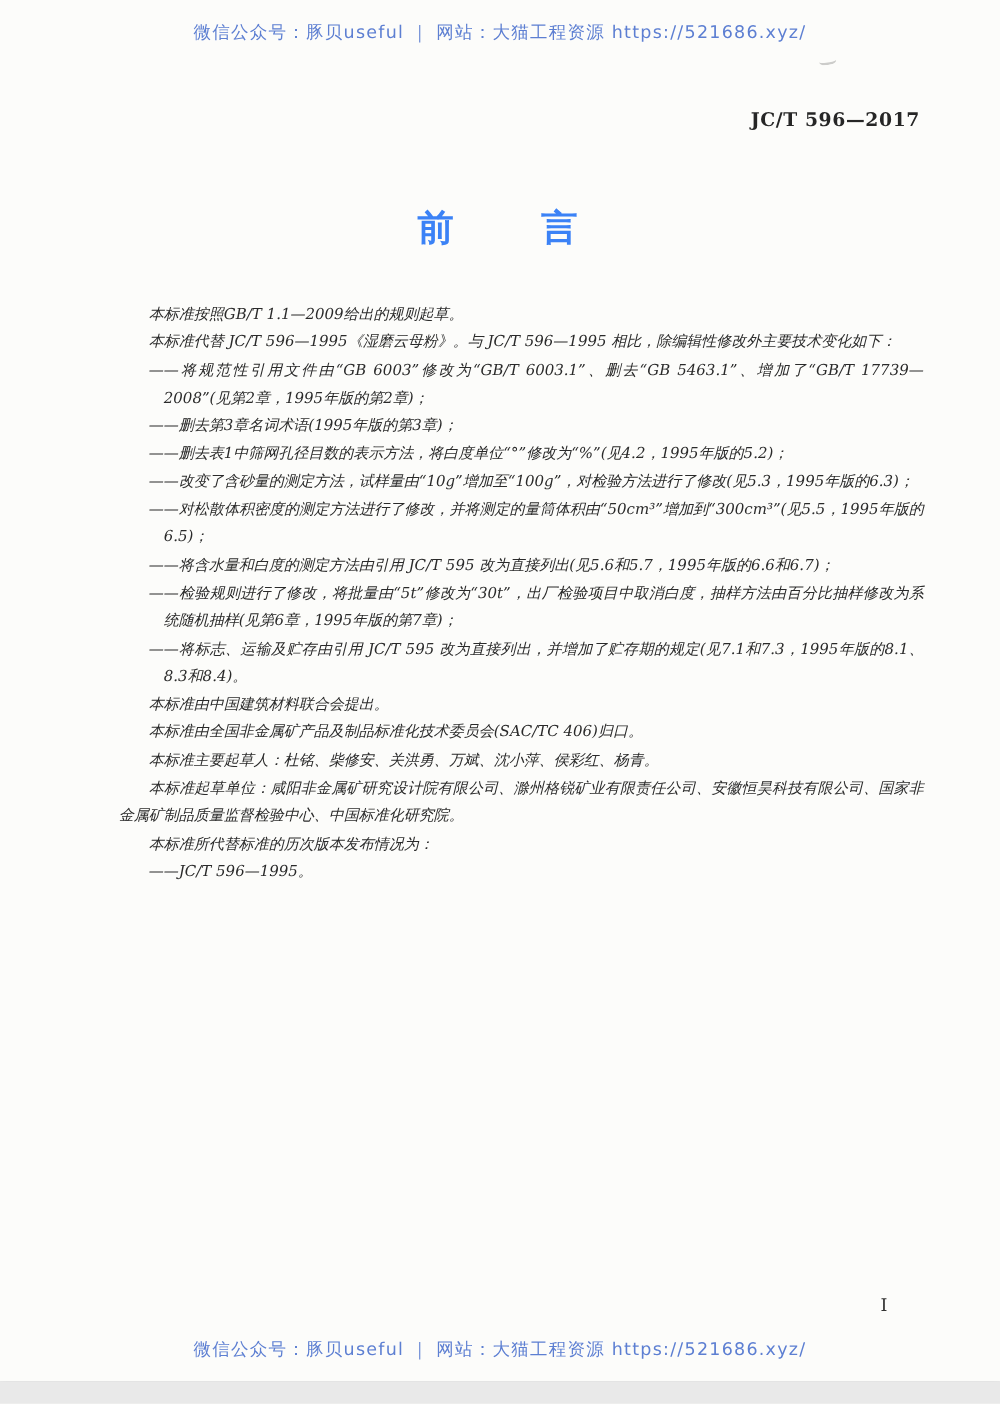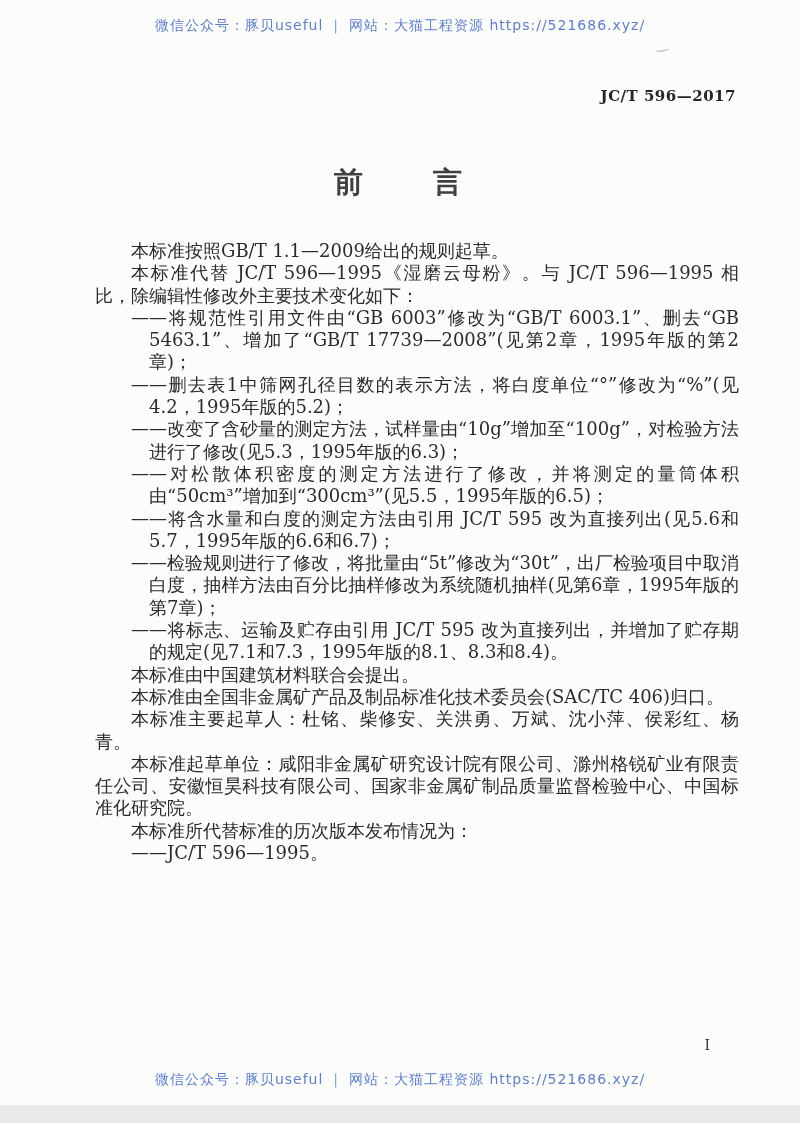--- a/index.html
+++ b/index.html
@@ -48,31 +48,32 @@
   }
   .title {
     position: absolute;
     top: 163px;
     left: 0;
     width: 100%;
     text-align: center;
     font-size: 29px;
     font-weight: bold;
     letter-spacing: 4px;
-    color: #404040;
+    color: #3b82f6;
   }
   .body {
     position: absolute;
     top: 240px;
     left: 95px;
     width: 644px;
-    font-size: 18px;
+    font-size: 12px;
     line-height: 22.3px;
     text-align: justify;
     color: #2a2a2a;
+    font-style: italic;
   }
   .body p.indent { text-indent: 2em; }
   .body p.hang { padding-left: 3em; text-indent: -1em; }
   .page-number {
     position: absolute;
     top: 1037px;
     right: 90px;
     font-size: 14px;
     color: #333;
   }
@@ -87,20 +88,21 @@
   <div class="scan-artifact"></div>
 
   <div class="doc-number">JC/T 596—2017</div>
 
   <h1 class="title">前　　言</h1>
 
   <div class="body">
     <p class="indent">本标准按照GB/T 1.1—2009给出的规则起草。</p>
     <p class="indent">本标准代替 JC/T 596—1995《湿磨云母粉》。与 JC/T 596—1995 相比，除编辑性修改外主要技术变化如下：</p>
     <p class="hang">——将规范性引用文件由“GB 6003”修改为“GB/T 6003.1”、删去“GB 5463.1”、增加了“GB/T 17739—2008”(见第2章，1995年版的第2章)；</p>
+    <p class="hang">——删去第3章名词术语(1995年版的第3章)；</p>
     <p class="hang">——删去表1中筛网孔径目数的表示方法，将白度单位“°”修改为“%”(见4.2，1995年版的5.2)；</p>
     <p class="hang">——改变了含砂量的测定方法，试样量由“10g”增加至“100g”，对检验方法进行了修改(见5.3，1995年版的6.3)；</p>
     <p class="hang">——对松散体积密度的测定方法进行了修改，并将测定的量筒体积由“50cm³”增加到“300cm³”(见5.5，1995年版的6.5)；</p>
     <p class="hang">——将含水量和白度的测定方法由引用 JC/T 595 改为直接列出(见5.6和5.7，1995年版的6.6和6.7)；</p>
     <p class="hang">——检验规则进行了修改，将批量由“5t”修改为“30t”，出厂检验项目中取消白度，抽样方法由百分比抽样修改为系统随机抽样(见第6章，1995年版的第7章)；</p>
     <p class="hang">——将标志、运输及贮存由引用 JC/T 595 改为直接列出，并增加了贮存期的规定(见7.1和7.3，1995年版的8.1、8.3和8.4)。</p>
     <p class="indent">本标准由中国建筑材料联合会提出。</p>
     <p class="indent">本标准由全国非金属矿产品及制品标准化技术委员会(SAC/TC 406)归口。</p>
     <p class="indent">本标准主要起草人：杜铭、柴修安、关洪勇、万斌、沈小萍、侯彩红、杨青。</p>
     <p class="indent">本标准起草单位：咸阳非金属矿研究设计院有限公司、滁州格锐矿业有限责任公司、安徽恒昊科技有限公司、国家非金属矿制品质量监督检验中心、中国标准化研究院。</p>

